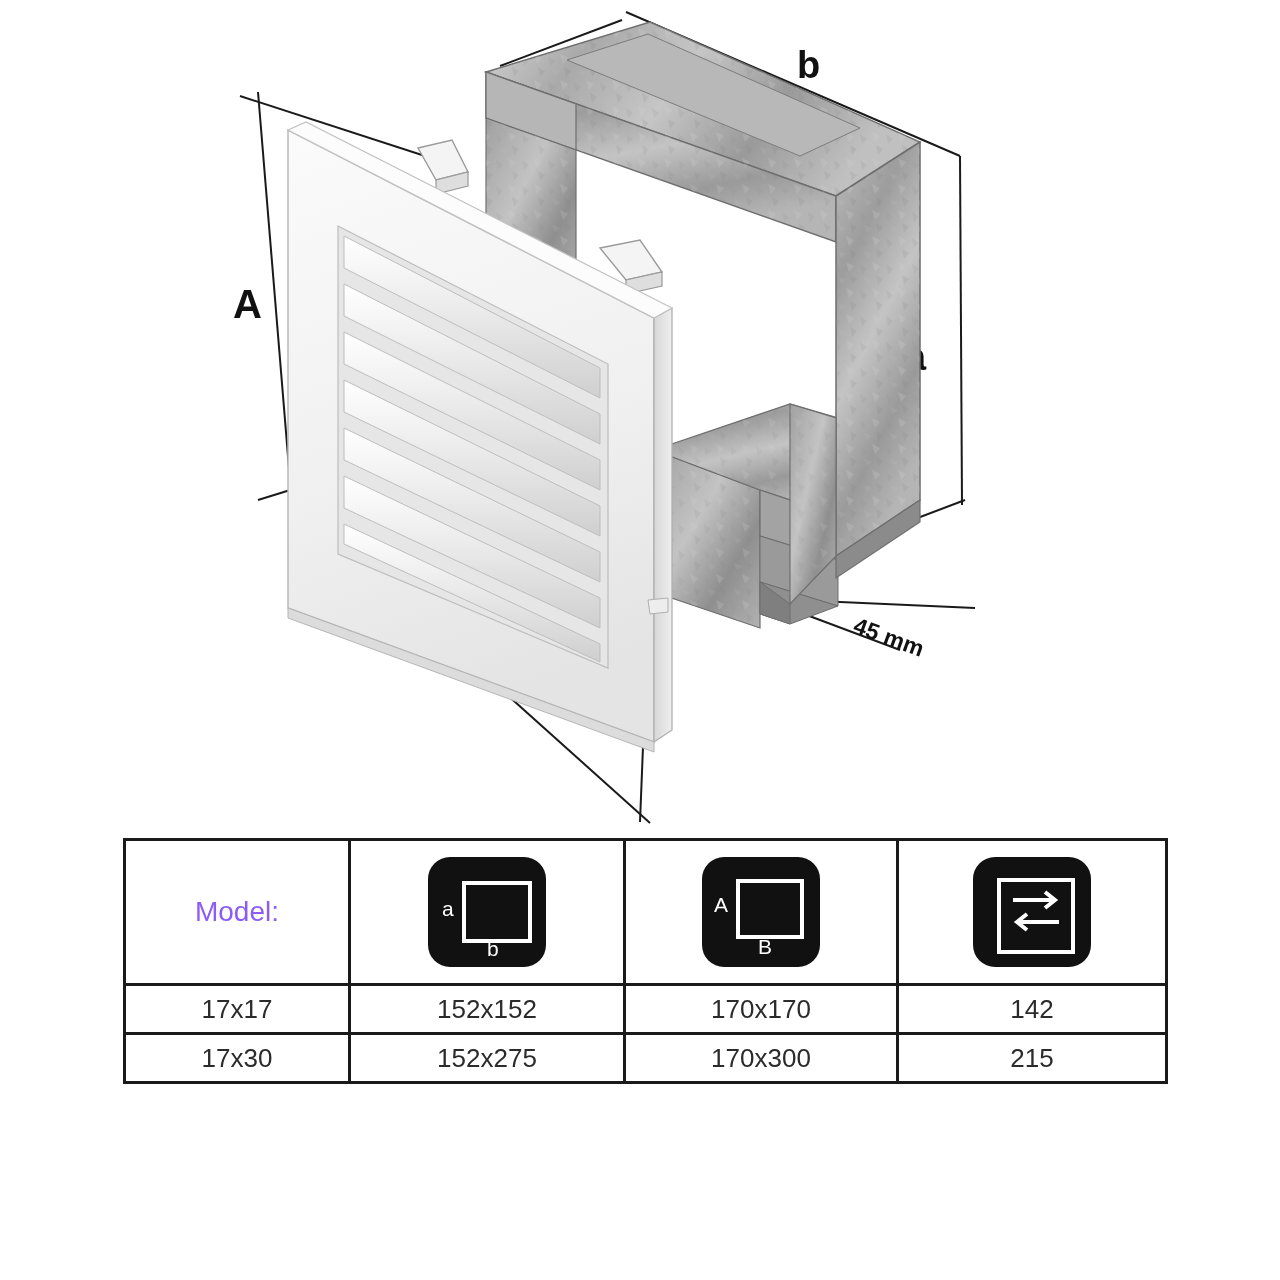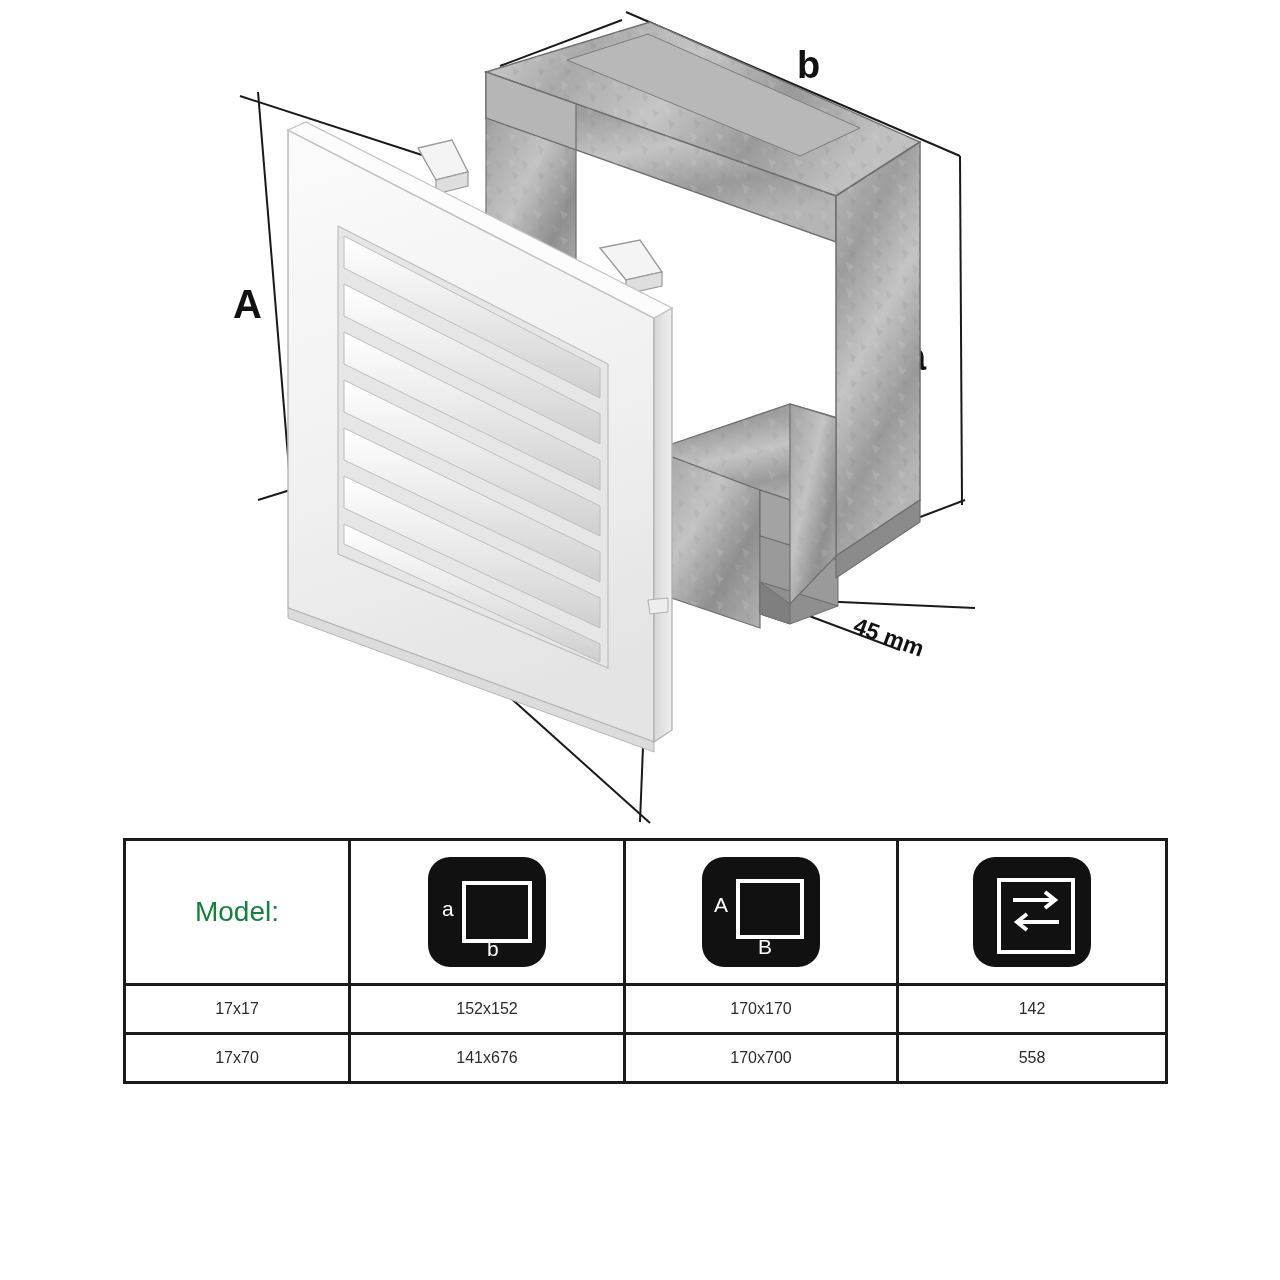--- a/index.html
+++ b/index.html
@@ -50,31 +50,31 @@
     font-family: "Liberation Sans", sans-serif;
     font-weight: normal;
     color: #2b2b2b;
   }
   #spec-table thead td {
     height: 142px;
     padding: 0;
   }
   #spec-table tbody td {
     height: 46px;
-    font-size: 16px;
+    font-size: 26px;
     padding: 0;
   }
   .col-model  { width: 222px; }
   .col-a      { width: 272px; }
   .col-b      { width: 270px; }
   .col-c      { width: 266px; }
 
   .model-head {
     font-size: 28px;
-    color: #15803d;
+    color: #8b5cf6;
   }
 
   .icon-box {
     width: 118px;
     height: 110px;
     margin: 0 auto;
     background: #111111;
     border-radius: 22px;
     position: relative;
   }
@@ -284,19 +284,19 @@
     </tr>
   </thead>
   <tbody>
     <tr>
       <td>17x17</td>
       <td>152x152</td>
       <td>170x170</td>
       <td>142</td>
     </tr>
     <tr>
-      <td>17x70</td>
-      <td>141x676</td>
-      <td>170x700</td>
-      <td>558</td>
+      <td>17x30</td>
+      <td>152x275</td>
+      <td>170x300</td>
+      <td>215</td>
     </tr>
   </tbody>
 </table>
 
 </body></html>

